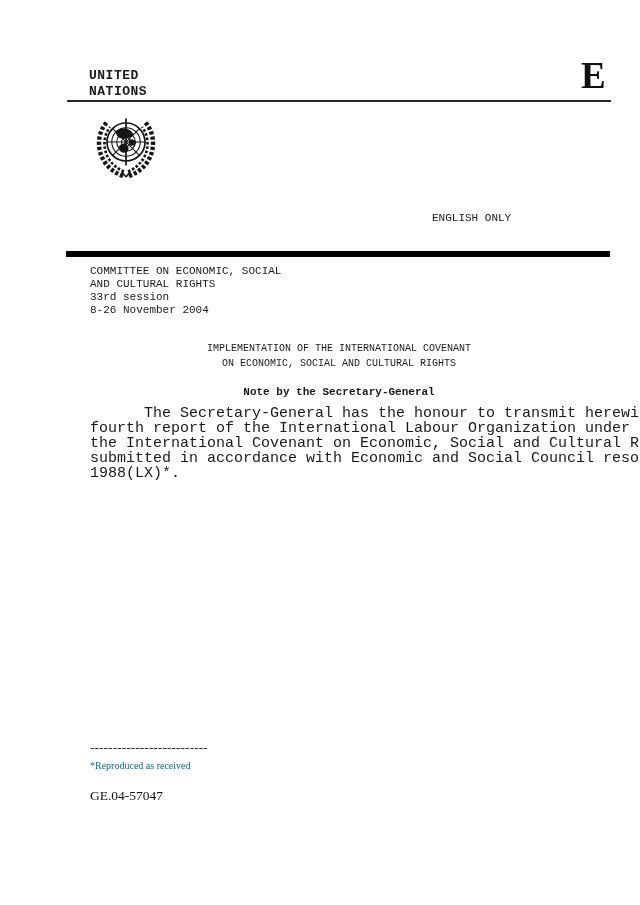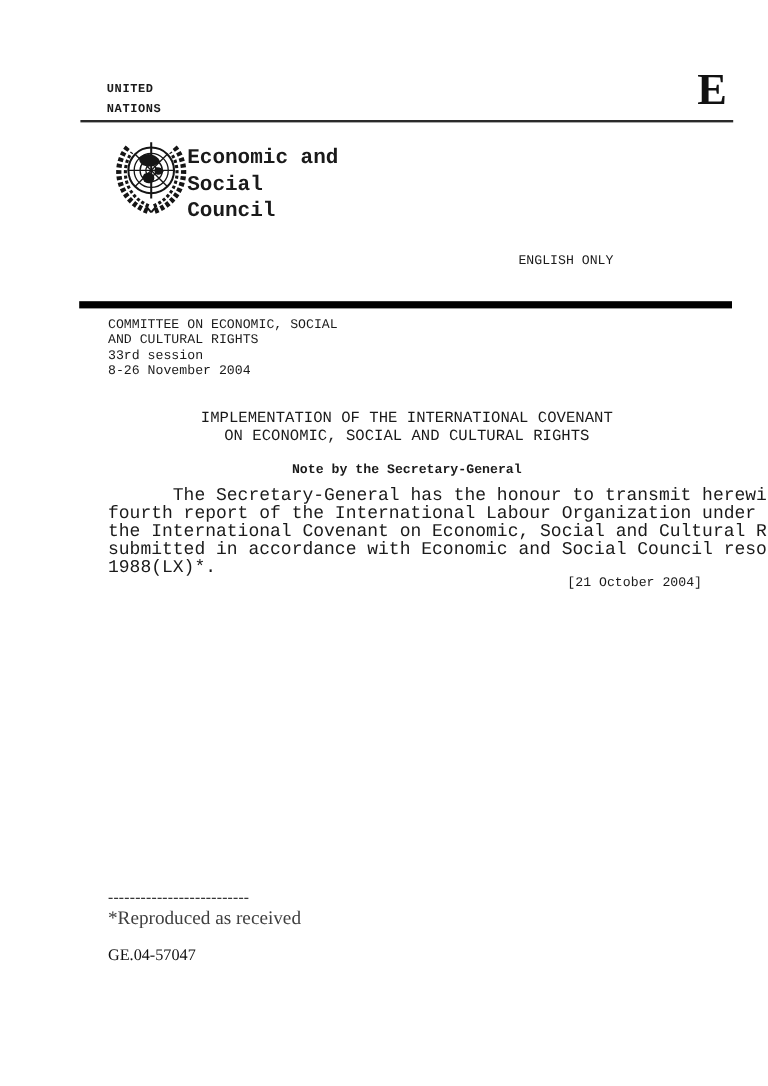--- a/index.html
+++ b/index.html
@@ -14,21 +14,21 @@
   .page {
     position: absolute; left: 0; top: 0;
     width: 640px; height: 905px;
     background: #ffffff;
   }
   .abs { position: absolute; }
   .serif { font-family: "Liberation Serif", "DejaVu Serif", serif; }
 
   #org-name {
     left: 89px; top: 68px;
-    font-size: 10px; line-height: 16px;
+    font-size: 13px; line-height: 16px;
     font-weight: bold; letter-spacing: 0.5px;
     white-space: pre-line;
   }
   #doc-letter {
     left: 581px; top: 57px;
     font-family: "Liberation Serif", "DejaVu Serif", serif;
     font-size: 37px; line-height: 38px; font-weight: bold;
     color: #111;
   }
   #rule-thin {
@@ -54,21 +54,21 @@
     left: 66px; top: 251px; width: 544px; height: 6px;
     background: #000000;
   }
   #committee-block {
     left: 90px; top: 265px;
     font-size: 11px; line-height: 13px;
     white-space: pre-line;
   }
   #doc-title {
     left: 68px; top: 341px; width: 542px;
-    font-size: 13px; line-height: 15px;
+    font-size: 10px; line-height: 15px;
     text-align: center;
     white-space: pre-line;
     font-family: Liberation Mono, monospace;
   }
   #doc-subtitle {
     left: 68px; top: 385px; width: 542px;
     font-size: 11px; line-height: 14px;
     text-align: center;
     font-weight: bold;
   }
@@ -83,22 +83,22 @@
     text-align: right;
   }
   #footnote-sep {
     left: 90px; top: 741px;
     font-size: 13px; line-height: 14px;
     letter-spacing: 0.2px;
     color: #222;
   }
   #footnote {
     left: 90px; top: 758px;
-    font-size: 16px; line-height: 16px;
-    color: #404040;
+    font-size: 10px; line-height: 16px;
+    color: #0369a1;
   }
   #ge-number {
     left: 90px; top: 788px;
     font-size: 13.5px; line-height: 16px;
     color: #111;
   }
 </style>
 </head>
 <body>
 
@@ -131,39 +131,35 @@
 
       <g stroke="#151515" fill="none" stroke-linecap="butt">
         <path d="M27 61 C 13 56, 3.5 44, 3 29 C 2.8 21, 5.5 13, 11 7" stroke-width="4.4" stroke-dasharray="3.2 2"></path>
         <path d="M28 56.5 C 17 52, 9 42, 8.5 30 C 8.3 23, 10 17, 14 12" stroke-width="2.6" stroke-dasharray="2.6 1.8"></path>
         <path d="M33 61 C 47 56, 56.5 44, 57 29 C 57.2 21, 54.5 13, 49 7" stroke-width="4.4" stroke-dasharray="3.2 2"></path>
         <path d="M32 56.5 C 43 52, 51 42, 51.5 30 C 51.7 23, 50 17, 46 12" stroke-width="2.6" stroke-dasharray="2.6 1.8"></path>
         <path d="M30 62 l-4.5 -5.5 M30 62 l4.5 -5.5" stroke-width="1.6"></path>
       </g>
     </svg>
   </div>
-  <div class="abs" id="council-name">Economic and
-Social
-Council</div>
   <div class="abs" id="language-note">ENGLISH ONLY</div>
 
   <div class="abs" id="rule-thick"></div>
 
   <div class="abs" id="committee-block">COMMITTEE ON ECONOMIC, SOCIAL
 AND CULTURAL RIGHTS
 33rd session
 8-26 November 2004</div>
 
   <div class="abs" id="doc-title">IMPLEMENTATION OF THE INTERNATIONAL COVENANT
 ON ECONOMIC, SOCIAL AND CULTURAL RIGHTS</div>
   <div class="abs" id="doc-subtitle">Note by the Secretary-General</div>
   <div class="abs" id="paragraph">      The Secretary-General has the honour to transmit herewith the thirty-
 fourth report of the International Labour Organization under article 18 of
 the International Covenant on Economic, Social and Cultural Rights,
 submitted in accordance with Economic and Social Council resolution
 1988(LX)*.</div>
-  <div class="abs" id="date-stamp">[21 October 2004]</div>
 
   <div class="abs serif" id="footnote-sep">--------------------------</div>
   <div class="abs serif" id="footnote">*Reproduced as received</div>
   <div class="abs serif" id="ge-number">GE.04-57047</div>
 
 </div>
 
 </body></html>

